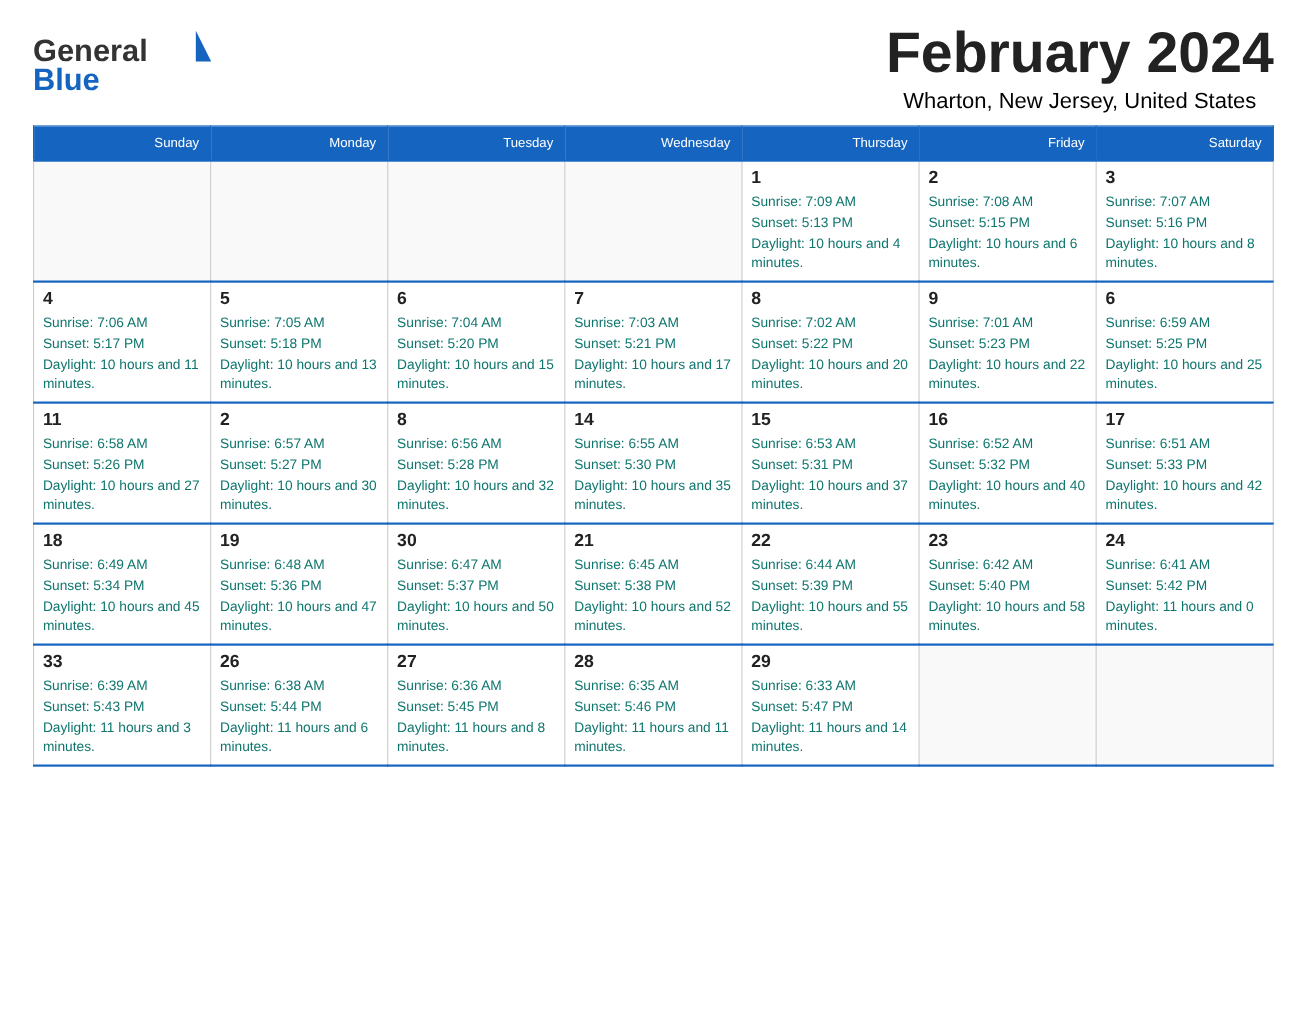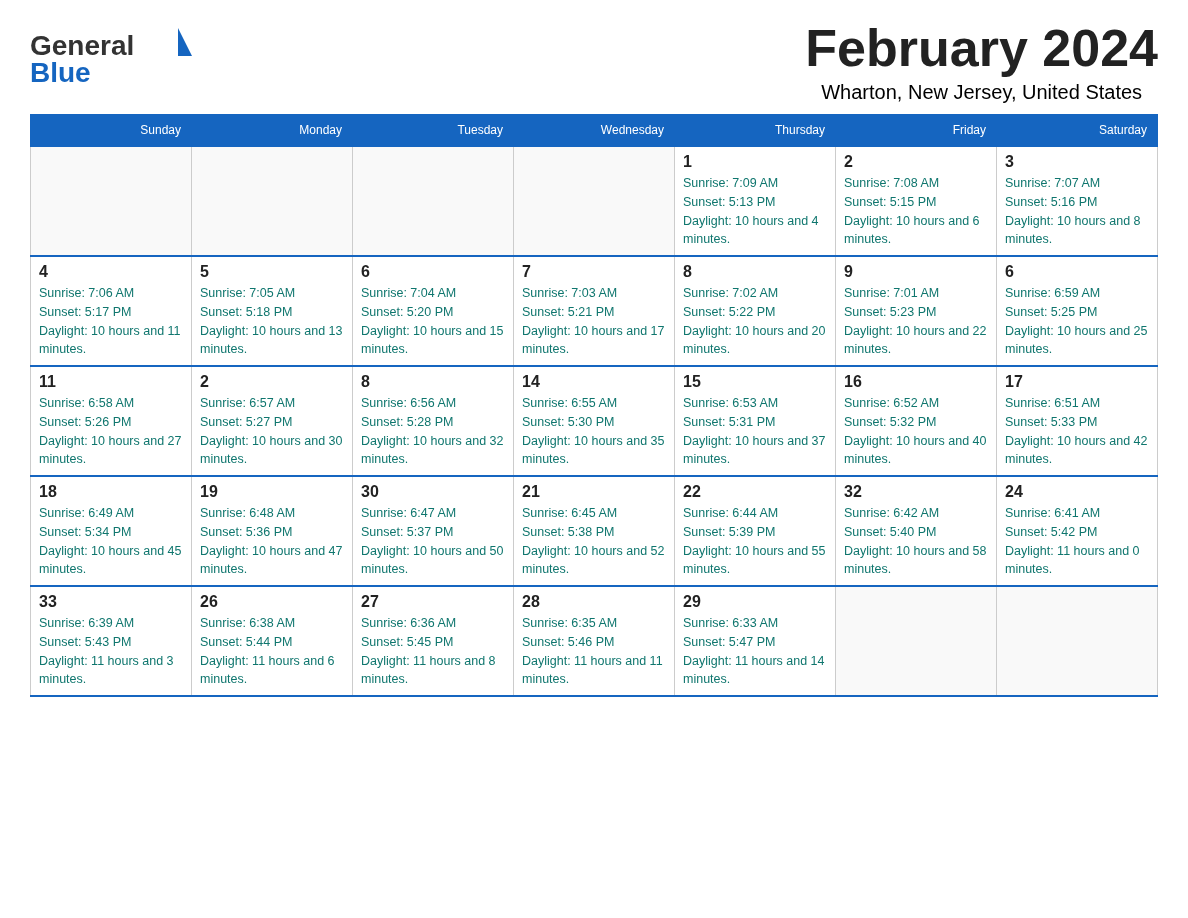--- a/index.html
+++ b/index.html
@@ -204,21 +204,21 @@
         </td>
         <td>
           <span class="day-number">21</span>
           <div class="day-info">Sunrise: 6:45 AM<br>Sunset: 5:38 PM<br>Daylight: 10 hours and 52 minutes.</div>
         </td>
         <td>
           <span class="day-number">22</span>
           <div class="day-info">Sunrise: 6:44 AM<br>Sunset: 5:39 PM<br>Daylight: 10 hours and 55 minutes.</div>
         </td>
         <td>
-          <span class="day-number">32</span>
+          <span class="day-number">23</span>
           <div class="day-info">Sunrise: 6:42 AM<br>Sunset: 5:40 PM<br>Daylight: 10 hours and 58 minutes.</div>
         </td>
         <td>
           <span class="day-number">24</span>
           <div class="day-info">Sunrise: 6:41 AM<br>Sunset: 5:42 PM<br>Daylight: 11 hours and 0 minutes.</div>
         </td>
       </tr>
       <tr>
         <td>
           <span class="day-number">33</span>

